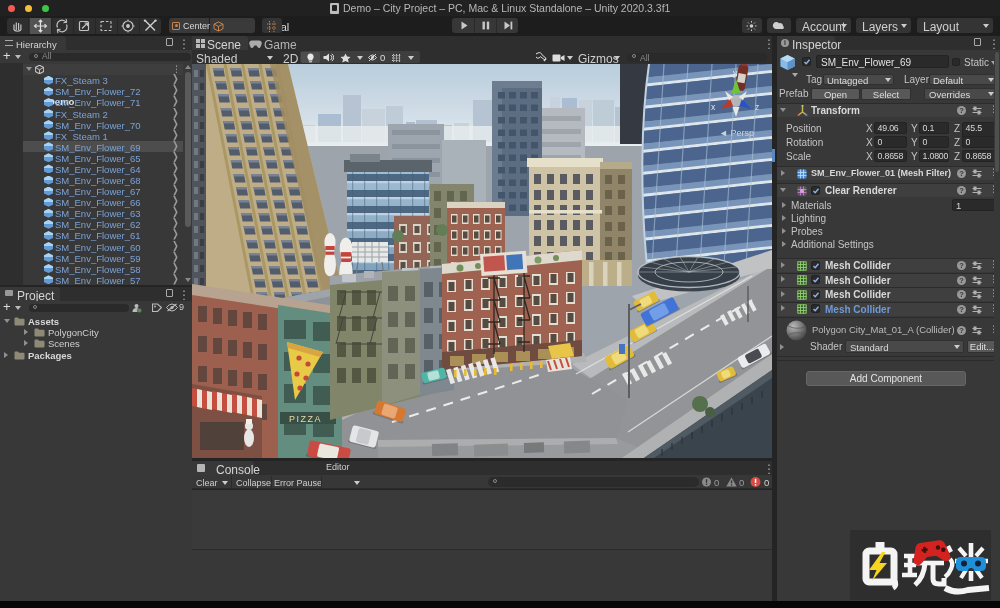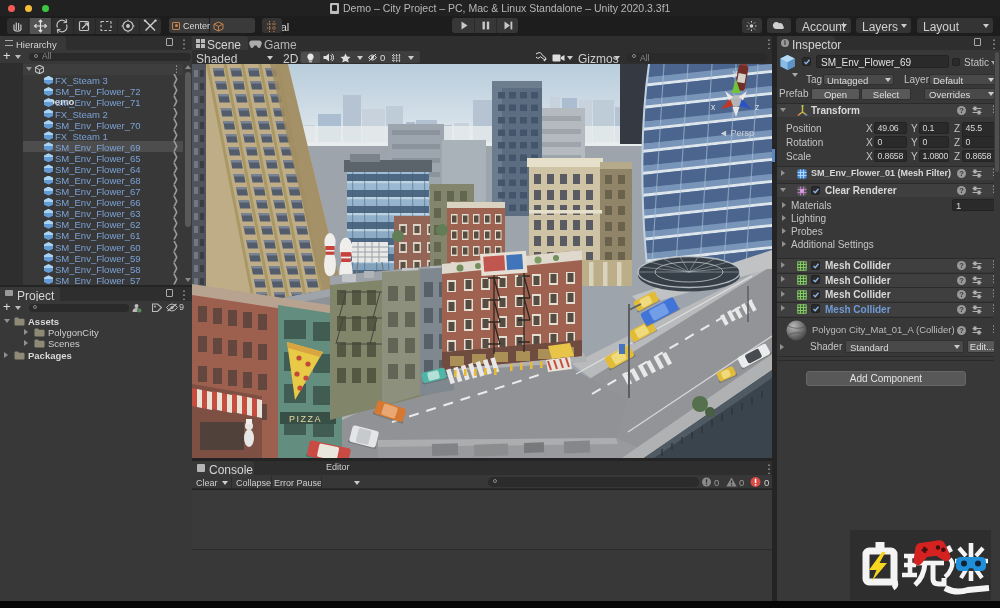--- a/index.html
+++ b/index.html
@@ -1348,21 +1348,21 @@
       <text x="519" y="46" font-size="8.5" fill="#dfe3e8">x</text>
       <text x="563" y="46" font-size="8.5" fill="#dfe3e8">z</text>
       <text x="527" y="72" font-size="9" fill="#ccd2d8">◄ Persp</text>
     </svg>
   </div>
 
   <div class="abs" style="left:192px;top:458px;width:580px;height:3px;background:#242424;"></div>
   <div class="abs" style="left:192px;top:461px;width:580px;height:14px;background:#2e2e2e;"></div>
   <div class="abs" style="left:192px;top:461px;width:62px;height:14px;background:#383838;border-top-right-radius:3px;"></div>
   <div class="abs" style="left:197px;top:464px;width:8px;height:8px;background:#b5b5b5;border-radius:1px;"></div>
-  <div class="abs txt" style="left:209px;top:463px;color:#d4d4d4;">Console</div>
+  <div class="abs txt" style="left:216px;top:463px;color:#d4d4d4;">Console</div>
   <div class="abs txt" style="left:763px;top:462px;color:#aaa;">⋮</div>
   <div class="abs" style="left:192px;top:475px;width:580px;height:14px;background:#373737;border-bottom:1px solid #2a2a2a;"></div>
   <div id="consoletb">
     <div class="abs" style="left:196px;top:477.5px;font-size:9px;color:#cfcfcf;">Clear</div>
     <div class="abs" style="left:222px;top:481px;width:0;height:0;border-left:3px solid transparent;border-right:3px solid transparent;border-top:4px solid #ccc;"></div>
     <div class="abs" style="left:231px;top:476px;width:1px;height:13px;background:#2b2b2b;"></div>
     <div class="abs" style="left:236px;top:477.5px;font-size:9px;color:#cfcfcf;">Collapse</div>
     <div class="abs" style="left:274px;top:477.5px;font-size:9px;color:#cfcfcf;">Error Pause</div>
     <div class="abs" style="left:270.5px;top:476px;width:1px;height:13px;background:#2b2b2b;"></div>
     <div class="abs" style="left:321px;top:476px;width:1px;height:13px;background:#2b2b2b;"></div>

